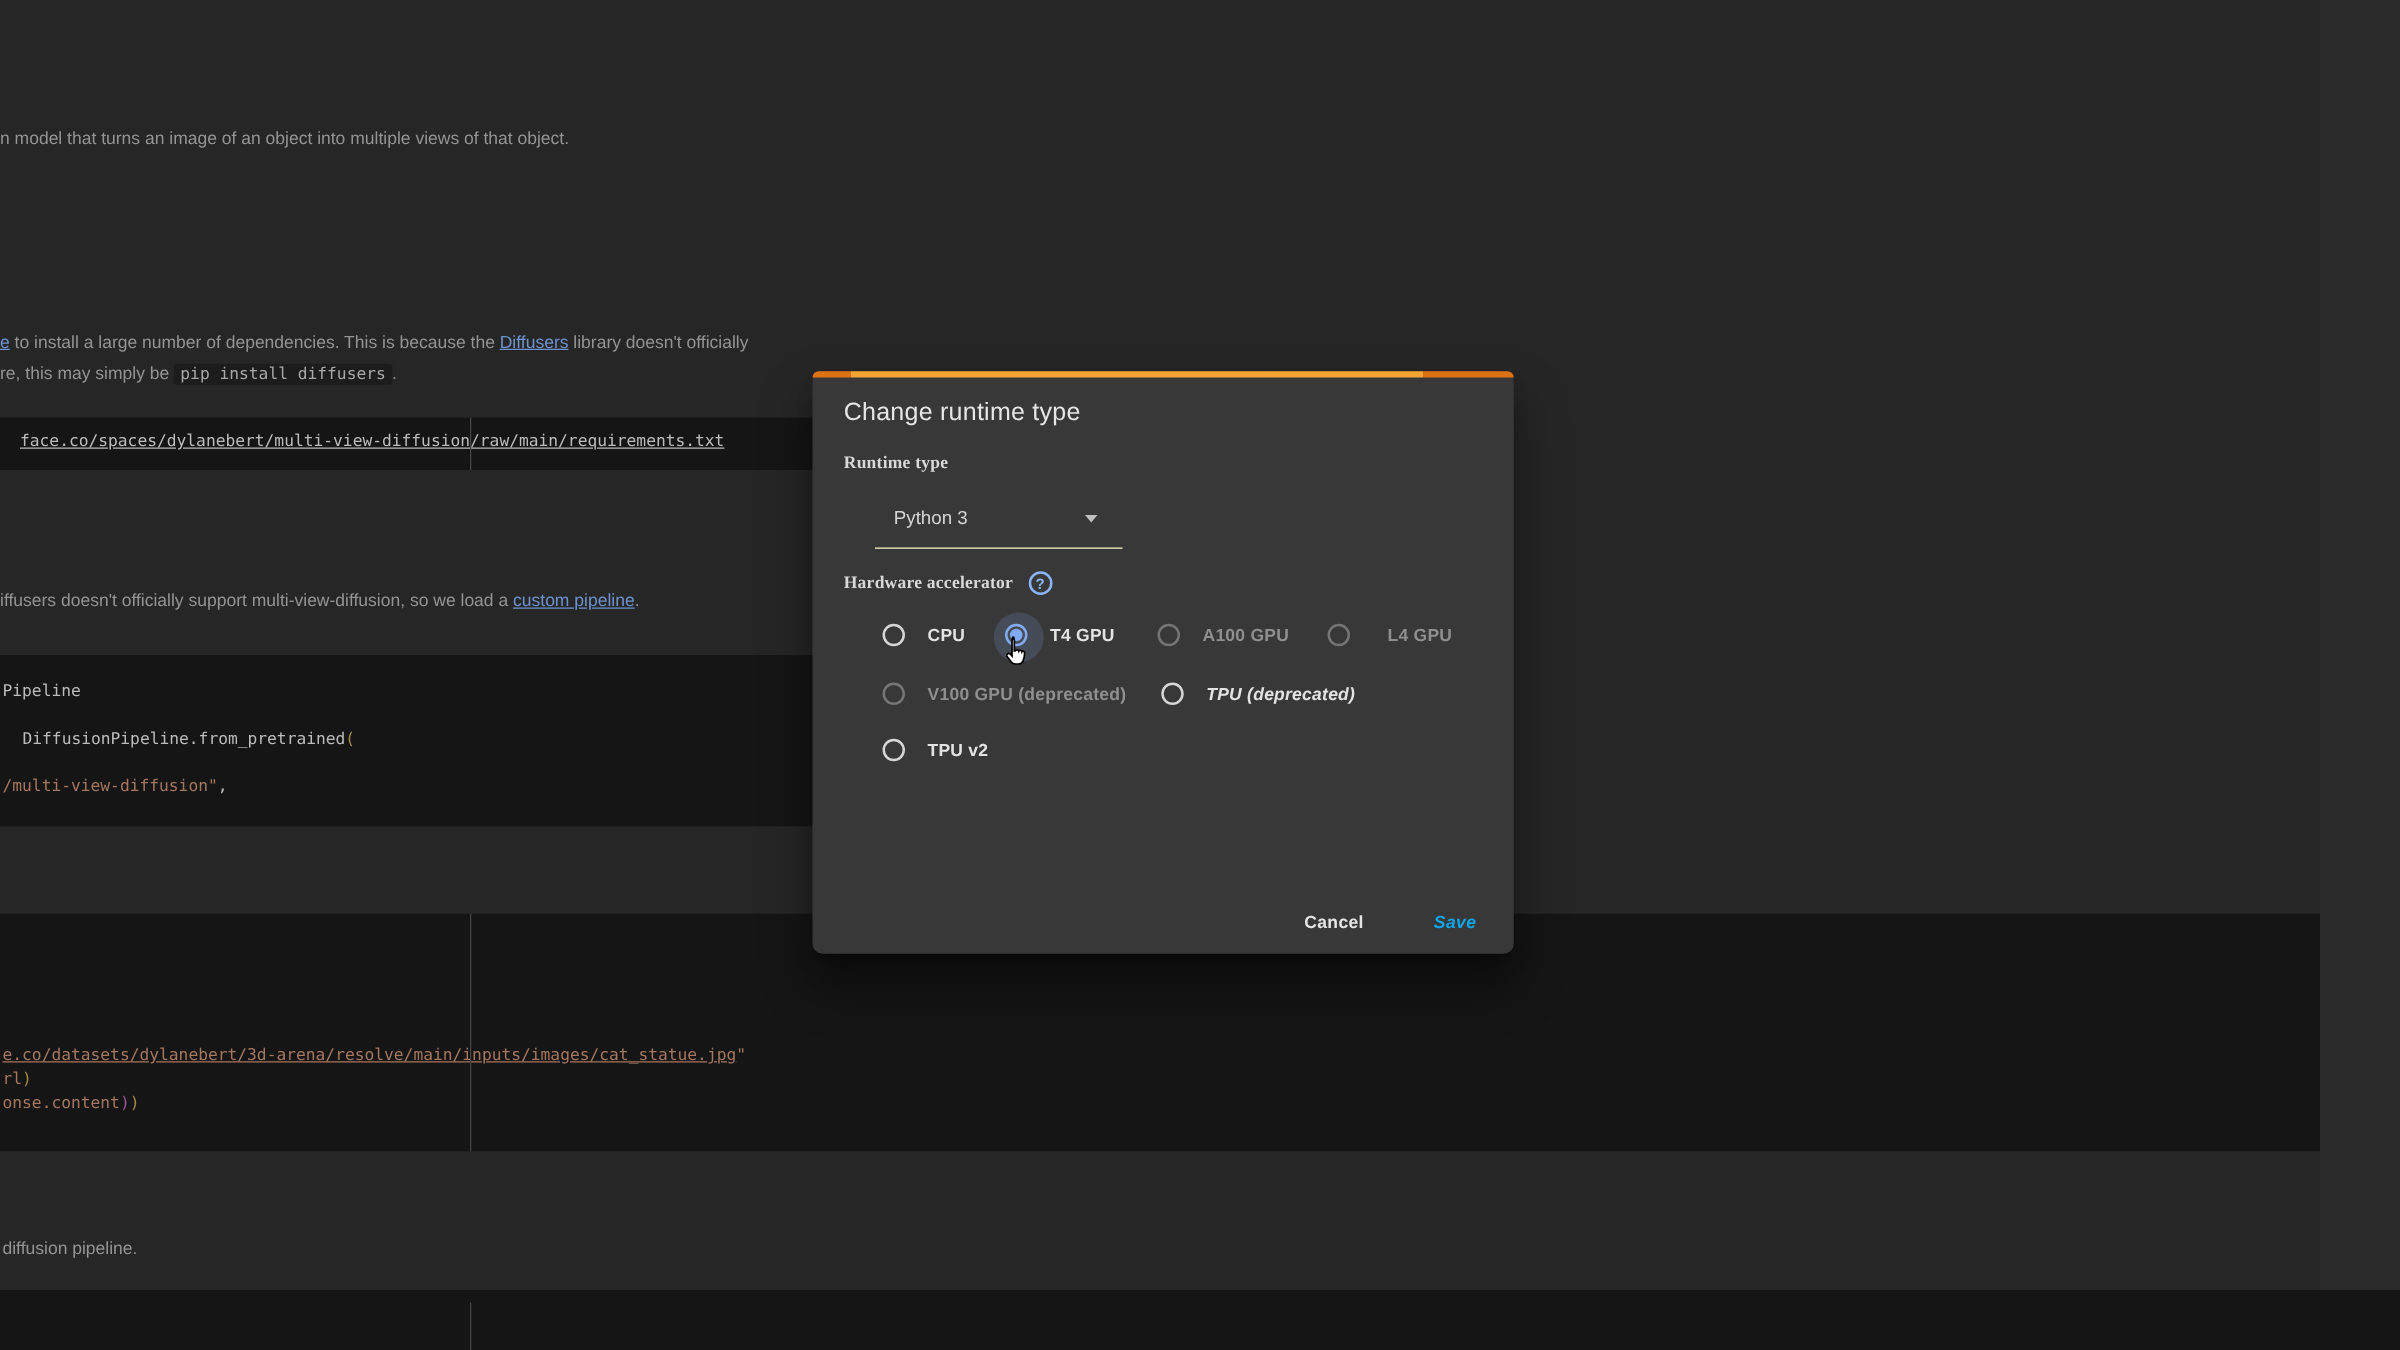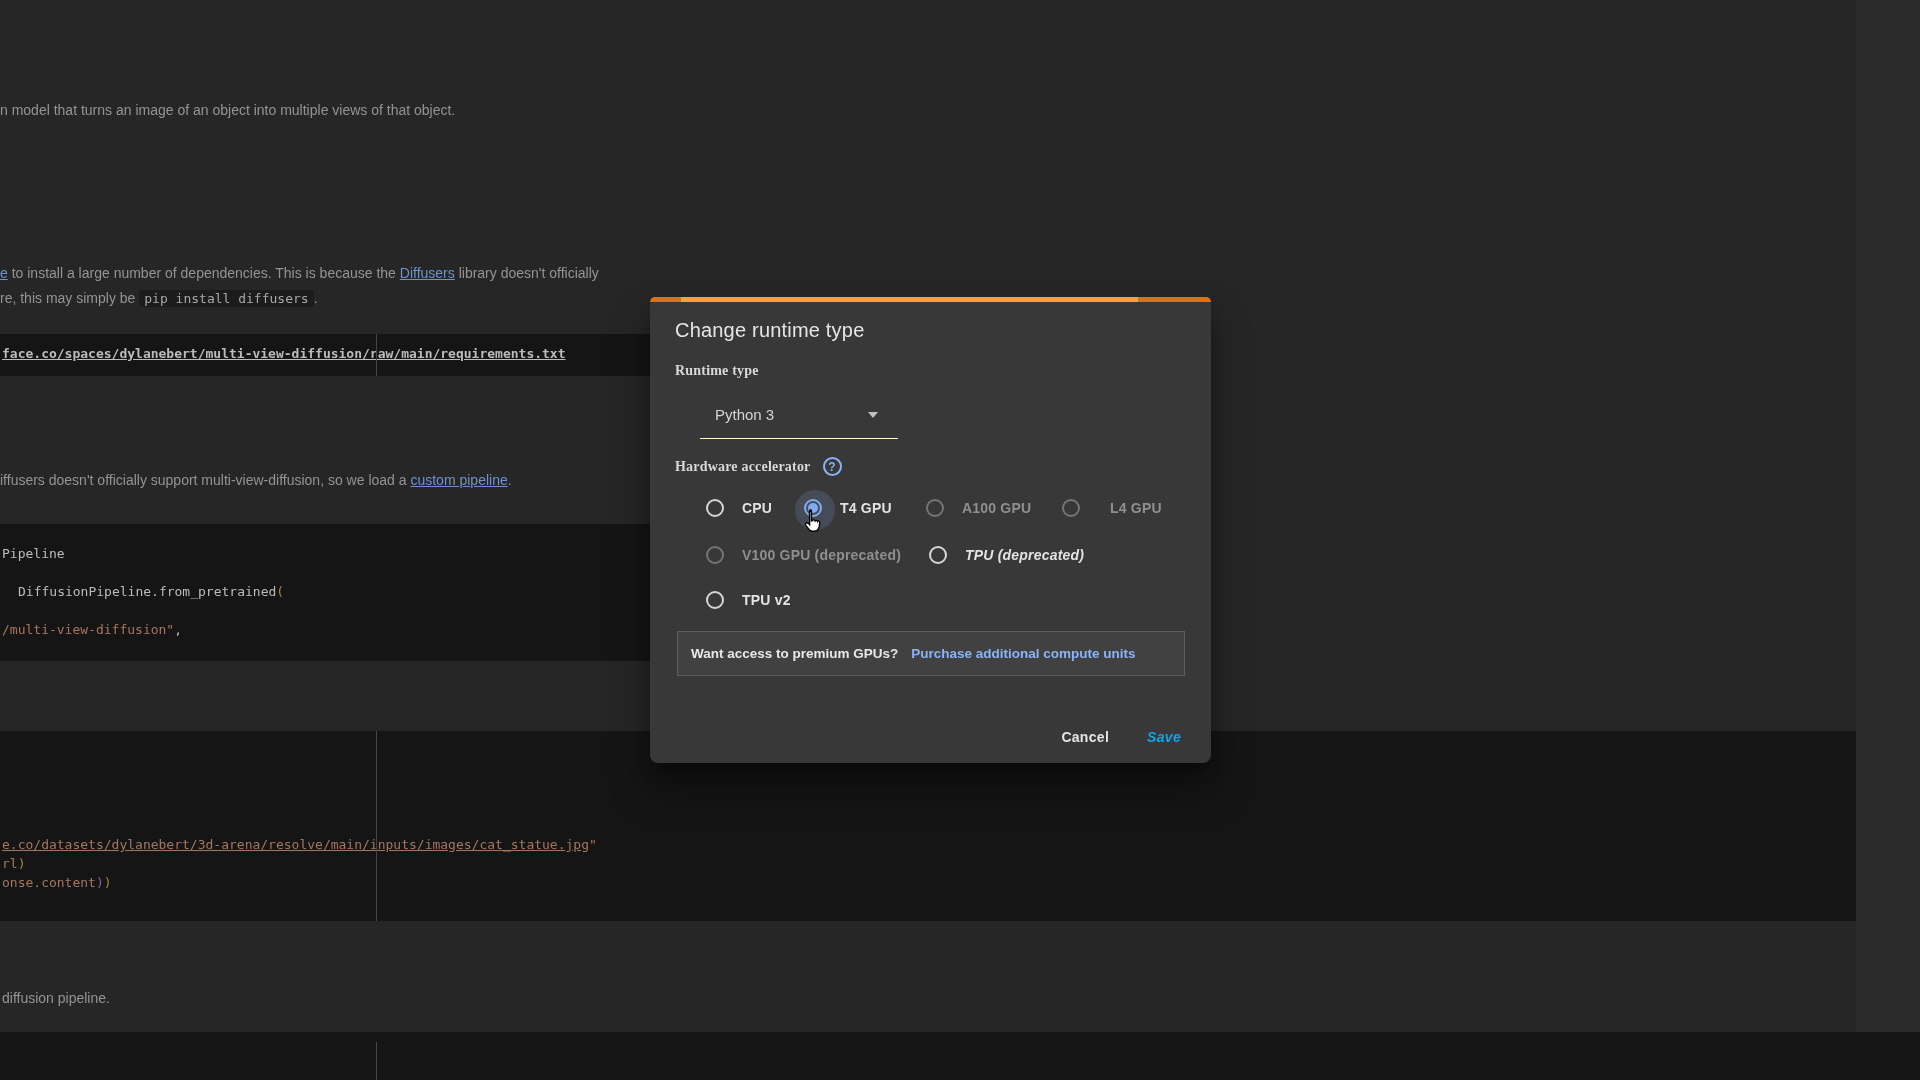--- a/index.html
+++ b/index.html
@@ -56,38 +56,38 @@
   .radio-item.disabled span.rlabel { color:#8f8f8f; }
   .radio-item.selected .radio { border-color:#82aaf2; }
   .radio-item.selected .radio::after { content:""; position:absolute; inset:2px; border-radius:50%; background:#82aaf2; }
   .halo { position:absolute; left:-11px; top:-11px; width:40px; height:40px; border-radius:50%; background:rgba(138,180,248,.16); }
   .banner {
     position:absolute; left:27px; top:334px; width:508px; height:45px;
     background:#414141; border:1px solid #5d5d5d; display:flex; align-items:center; padding-left:13px;
   }
   .banner-text { font-size:13.5px; font-weight:700; color:#e8e8e8; }
   .banner-link { font-size:13.5px; font-weight:700; color:#8ab4f8; margin-left:13px; cursor:pointer; }
-  .btn-row { position:absolute; right:16px; top:424px; display:flex; gap:10px; }
+  .btn-row { position:absolute; right:16px; top:424px; display:flex; gap:28px; }
   .btn { font-size:14px; font-weight:700; letter-spacing:.3px; padding:8px 14px; border-radius:4px; background:none; border:none; cursor:pointer; font-family:"Liberation Sans",sans-serif; }
   .btn.cancel { color:#e5e5e5; }
   .btn.save { color:#0ea5e9;font-style:italic; }
   .cursor { position:absolute; left:153px; top:211px; width:23px; height:29px; z-index:6; }
 </style>
 </head>
 <body>
 
 <div class="screen">
 
   <div class="md" style="left:0; top:102px;">n model that turns an image of an object into multiple views of that object.</div>
 
   <div class="md" style="left:0; top:265px;"><span class="linktext">e</span><span> to install a large number of dependencies. This is because the </span><a>Diffusers</a><span> library doesn't officially</span></div>
   <div class="md" style="left:0; top:290px;"><span>re, this may simply be </span><span class="chip">pip install diffusers</span><span>.</span></div>
 
   <div class="codeblock" style="left:0; top:334px; width:760px; height:42px;">
-    <div class="codeline" style="left:2px; top:12px;font-weight:bold;"><span class="code-link">face.co/spaces/dylanebert/multi-view-diffusion/raw/main/requirements.txt</span></div>
+    <div class="codeline" style="left:16px; top:12px;"><span class="code-link">face.co/spaces/dylanebert/multi-view-diffusion/raw/main/requirements.txt</span></div>
     <div class="vline" style="left:376px; top:0; height:42px;"></div>
   </div>
 
   <div class="md" style="left:0; top:472px;"><span>iffusers doesn't officially support multi-view-diffusion, so we load a </span><a>custom pipeline</a><span>.</span></div>
 
   <div class="codeblock" style="left:0; top:524px; width:760px; height:137px;">
     <div class="codeline" style="left:2px; top:22px;"><span>Pipeline</span></div>
     <div class="codeline" style="left:18px; top:60px;"><span>DiffusionPipeline.from_pretrained</span><span class="gold">(</span></div>
     <div class="codeline" style="left:2px; top:98px;"><span class="tan">/multi-view-diffusion"</span><span>,</span></div>
   </div>
@@ -147,24 +147,20 @@
     </div>
     <div class="radio-item" style="left:279px; top:246px;font-style:italic;">
       <span class="radio"></span>
       <span class="rlabel">TPU (deprecated)</span>
     </div>
     <div class="radio-item" style="left:56px; top:291px;">
       <span class="radio"></span>
       <span class="rlabel">TPU v2</span>
     </div>
 
-    <div class="banner">
-      <span class="banner-text">Want access to premium GPUs?</span>
-      <span class="banner-link">Purchase additional compute units</span>
-    </div>
 
     <div class="btn-row">
       <button class="btn cancel">Cancel</button>
       <button class="btn save">Save</button>
     </div>
 
     <svg class="cursor" viewBox="0 0 15 19">
       <path d="M4.2 1.3c.7 0 1.3.6 1.3 1.3v5.8l.6-.1c.2-.7 1.6-.7 1.8.1.2-.5 1.5-.4 1.6.3.2-.4 1.4-.3 1.4.6 0 1.4-.3 3.1-.8 4.3-.4 1.1-1.2 1.6-2.5 1.6H6.1c-.9 0-1.7-.4-2.2-1.1l-2.1-2.7c-.4-.5-.3-1.1.2-1.5.5-.4 1.1-.2 1.5.2l.8.9V2.6c0-.7.6-1.3 1.3-1.3z" fill="#ffffff" stroke="#000000" stroke-width="0.9"></path>
     </svg>
   </div>

